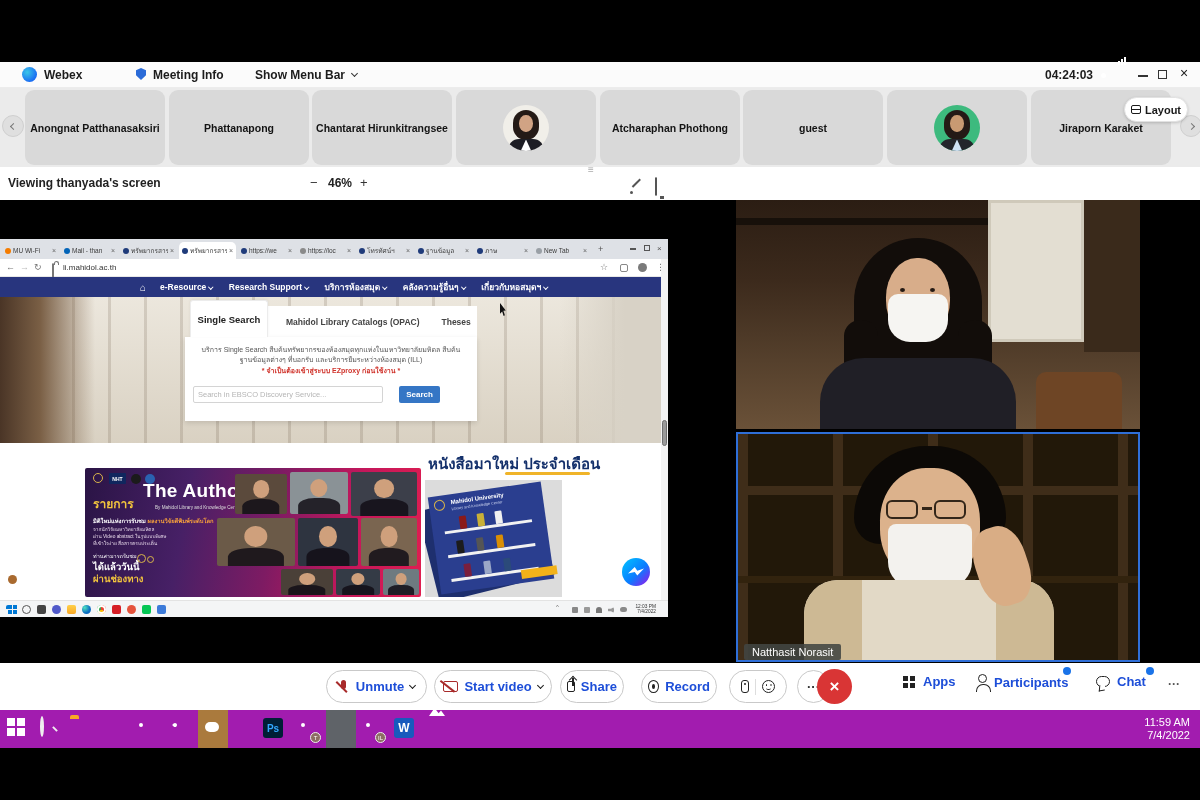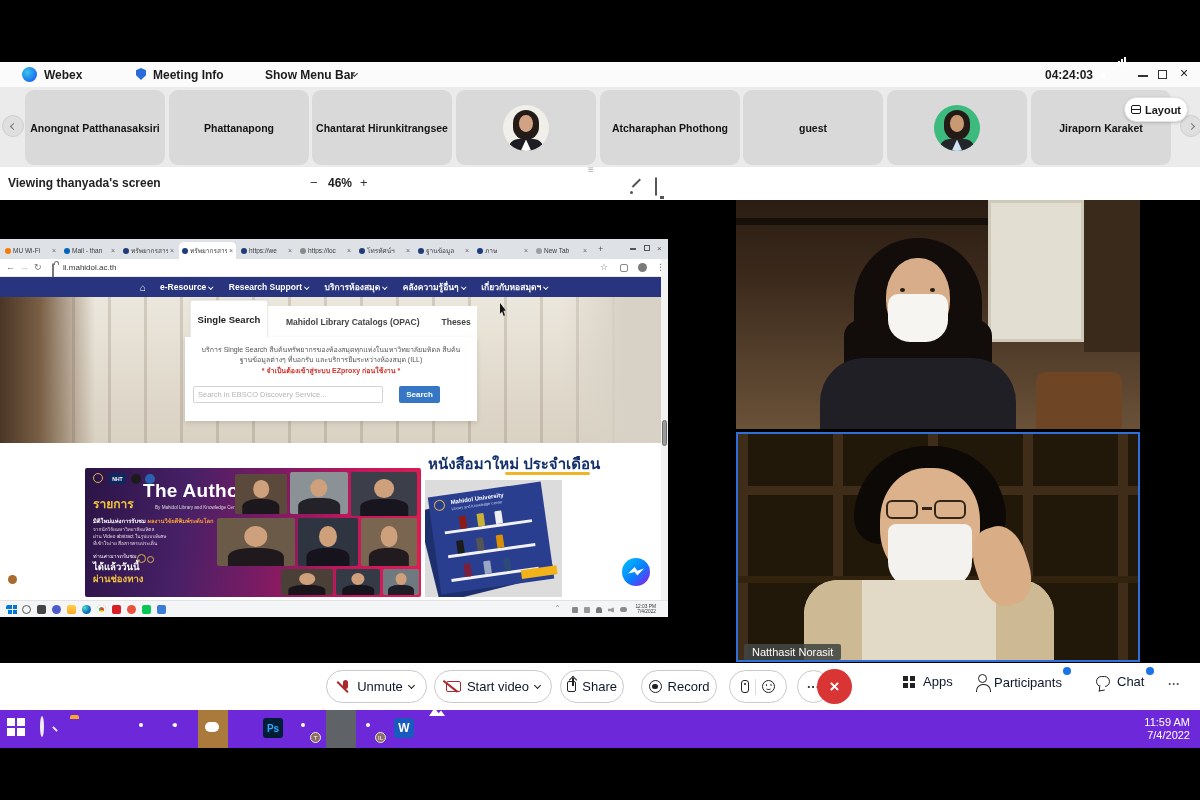--- a/index.html
+++ b/index.html
@@ -170,24 +170,24 @@
 .smile-ic{position:relative;width:13px;height:13px;border:1.5px solid #222;border-radius:50%}
 .smile-ic::before{content:'';position:absolute;left:2.5px;top:3px;width:1.6px;height:1.6px;background:#222;border-radius:50%;box-shadow:4.5px 0 0 #222}
 .smile-ic::after{content:'';position:absolute;left:2.5px;bottom:2.5px;width:5.5px;height:3px;border-bottom:1.5px solid #222;border-radius:50%}
 .vdiv{width:1px;height:16px;background:#ddd}
 .grid4{position:relative;width:5px;height:5px;background:#222;box-shadow:7px 0 0 #222,0 7px 0 #222,7px 7px 0 #222;margin-right:8px;margin-bottom:7px}
 .person-ic{position:relative;width:9px;height:9px;border:1.6px solid #222;border-radius:50%;margin-bottom:7px}
 .person-ic::after{content:'';position:absolute;left:-3.5px;top:9px;width:13px;height:7px;border:1.6px solid #222;border-bottom:none;border-radius:7px 7px 0 0}
 .bub-ic{position:relative;width:14px;height:11px;border:1.6px solid #222;border-radius:6px}
 .bub-ic::after{content:'';position:absolute;left:2px;bottom:-4.5px;width:5px;height:5px;background:#fff;border-left:1.6px solid #222;border-bottom:1.6px solid #222;transform:rotate(-10deg) skewX(-15deg)}
 .bdot{position:absolute;width:8px;height:8px;border-radius:50%;background:var(--badge_blue,#1a73e8)}
-.ctl-lbl{font-size:13px;font-weight:400;color:#0f172a}
+.ctl-lbl{font-size:13px;font-weight:700;color:#1d4ed8}
 .ctlgrp{position:absolute;top:11px;display:flex;align-items:center;gap:7px}
 
-#ostaskbar{left:0;top:710px;width:1200px;height:38px;background:#6d28d9}
+#ostaskbar{left:0;top:710px;width:1200px;height:38px;background:#a21caf}
 .hl{position:absolute;top:0;height:38px}
 .tbi{position:absolute;top:8px;width:22px;height:22px}
 .win10{position:relative;width:18px;height:18px;margin:2px}
 .win10::before{content:'';position:absolute;left:0;top:0;width:8px;height:8px;background:#fff;box-shadow:10px 0 0 #fff,0 10px 0 #fff,10px 10px 0 #fff}
 .srch{position:relative;width:13px;height:13px;border:2px solid #eee;border-radius:50%;margin:3px}
 .srch::after{content:'';position:absolute;left:10px;top:10px;width:6px;height:2px;background:#eee;transform:rotate(45deg)}
 .folder{position:relative;width:20px;height:14px;background:linear-gradient(#ffd04a,#f9a825);border-radius:2px;margin-top:5px}
 .folder::before{content:'';position:absolute;left:0;top:-3px;width:9px;height:4px;background:#f9a825;border-radius:2px 2px 0 0}
 .edge{width:20px;height:20px;border-radius:50%;background:radial-gradient(circle at 30% 30%,#4fe3c1,#0b6cc1 55%,#123a8c)}
 .chrome{position:relative;width:20px;height:20px;border-radius:50%;background:conic-gradient(from -45deg,#ea4335 0 120deg,#fbbc05 0 240deg,#34a853 0 360deg)}
@@ -209,21 +209,21 @@
 </head>
 <body>
 
 <div id="stage">
 
   <div id="titlebar" class="abs">
     <span class="abs wbx-logo" style="left:22px;top:5px"></span>
     <span class="abs tb-txt" style="left:44px;top:6px">Webex</span>
     <span class="abs shield" style="left:136px;top:6px"></span>
     <span class="abs tb-txt2" style="left:153px;top:6px">Meeting Info</span>
-    <span class="abs tb-txt2" style="left:265px;top:6px">Show Menu Bar</span>
+    <span class="abs tb-txt2" style="left:255px;top:6px">Show Menu Bar</span>
     <span class="abs chev" style="left:352px;top:9px;color:#333"></span>
     <span class="abs tb-txt2" style="left:1045px;top:6px">04:24:03</span>
     <span class="abs badge14 rec" style="left:1096px;top:6px"></span>
     <span class="abs badge14 sig" style="left:1115px;top:6px"></span>
     <span class="abs wmin" style="left:1138px;top:13px"></span>
     <span class="abs wmax" style="left:1158px;top:8px"></span>
     <span class="abs" style="left:1180px;top:3px;font-size:14px;color:#222">×</span>
   </div>
 
   <div id="strip" class="abs">

